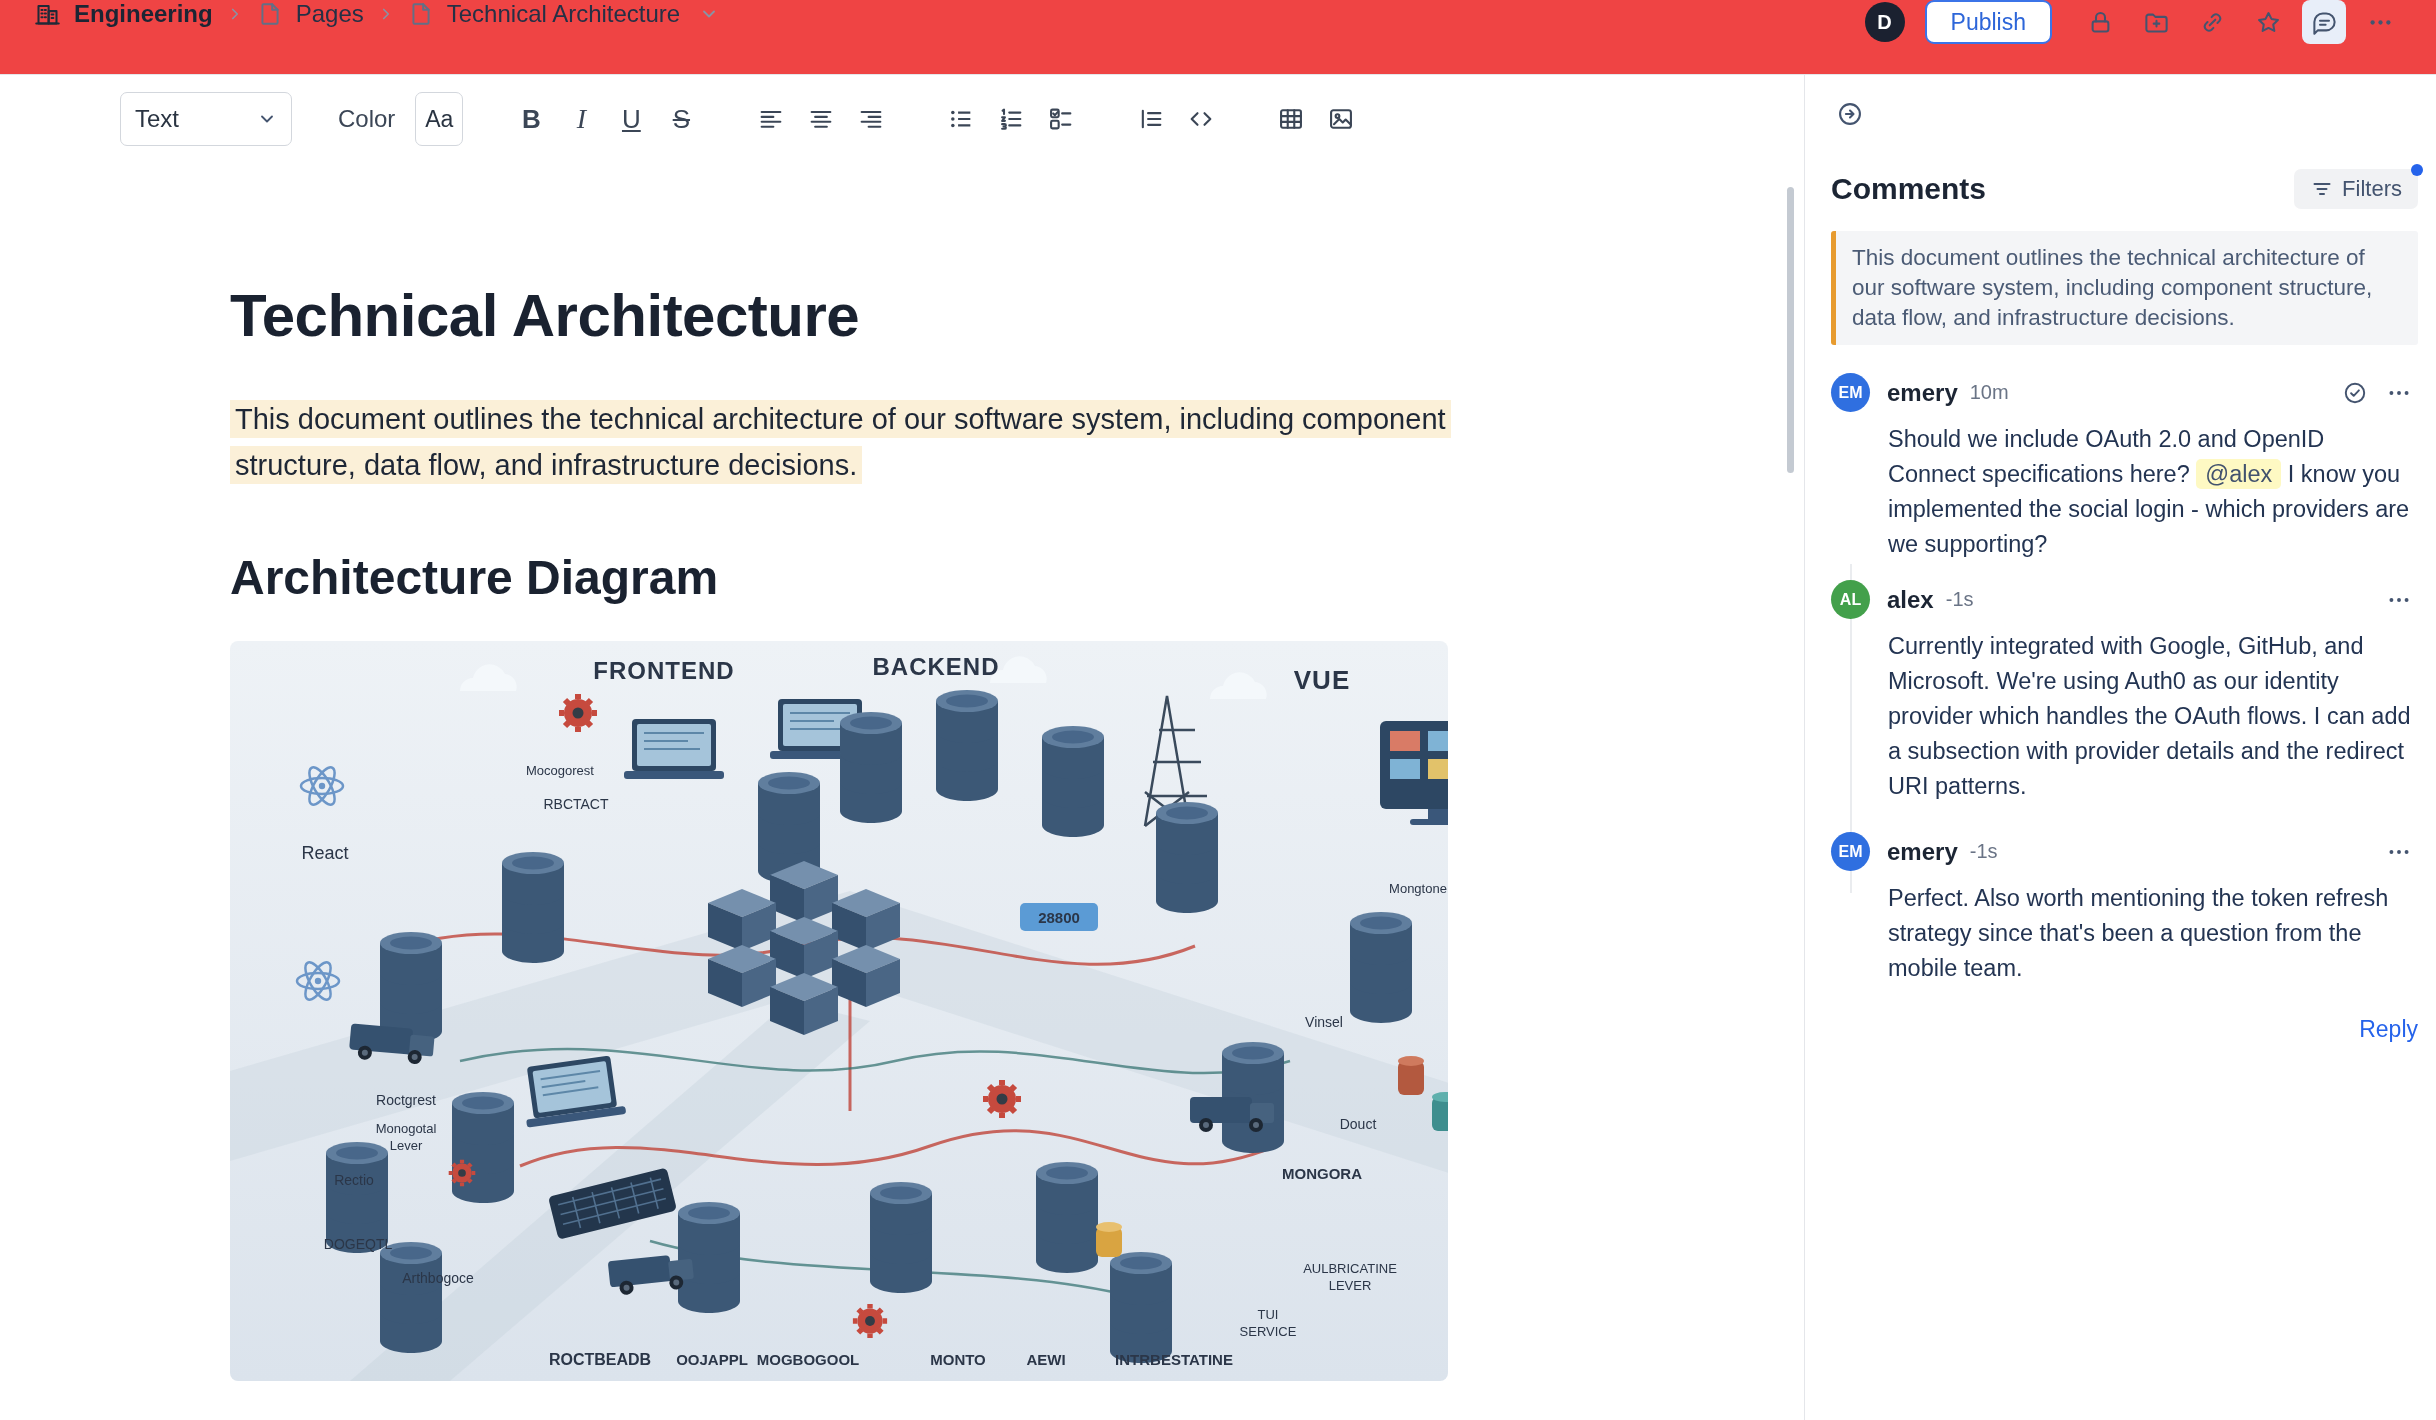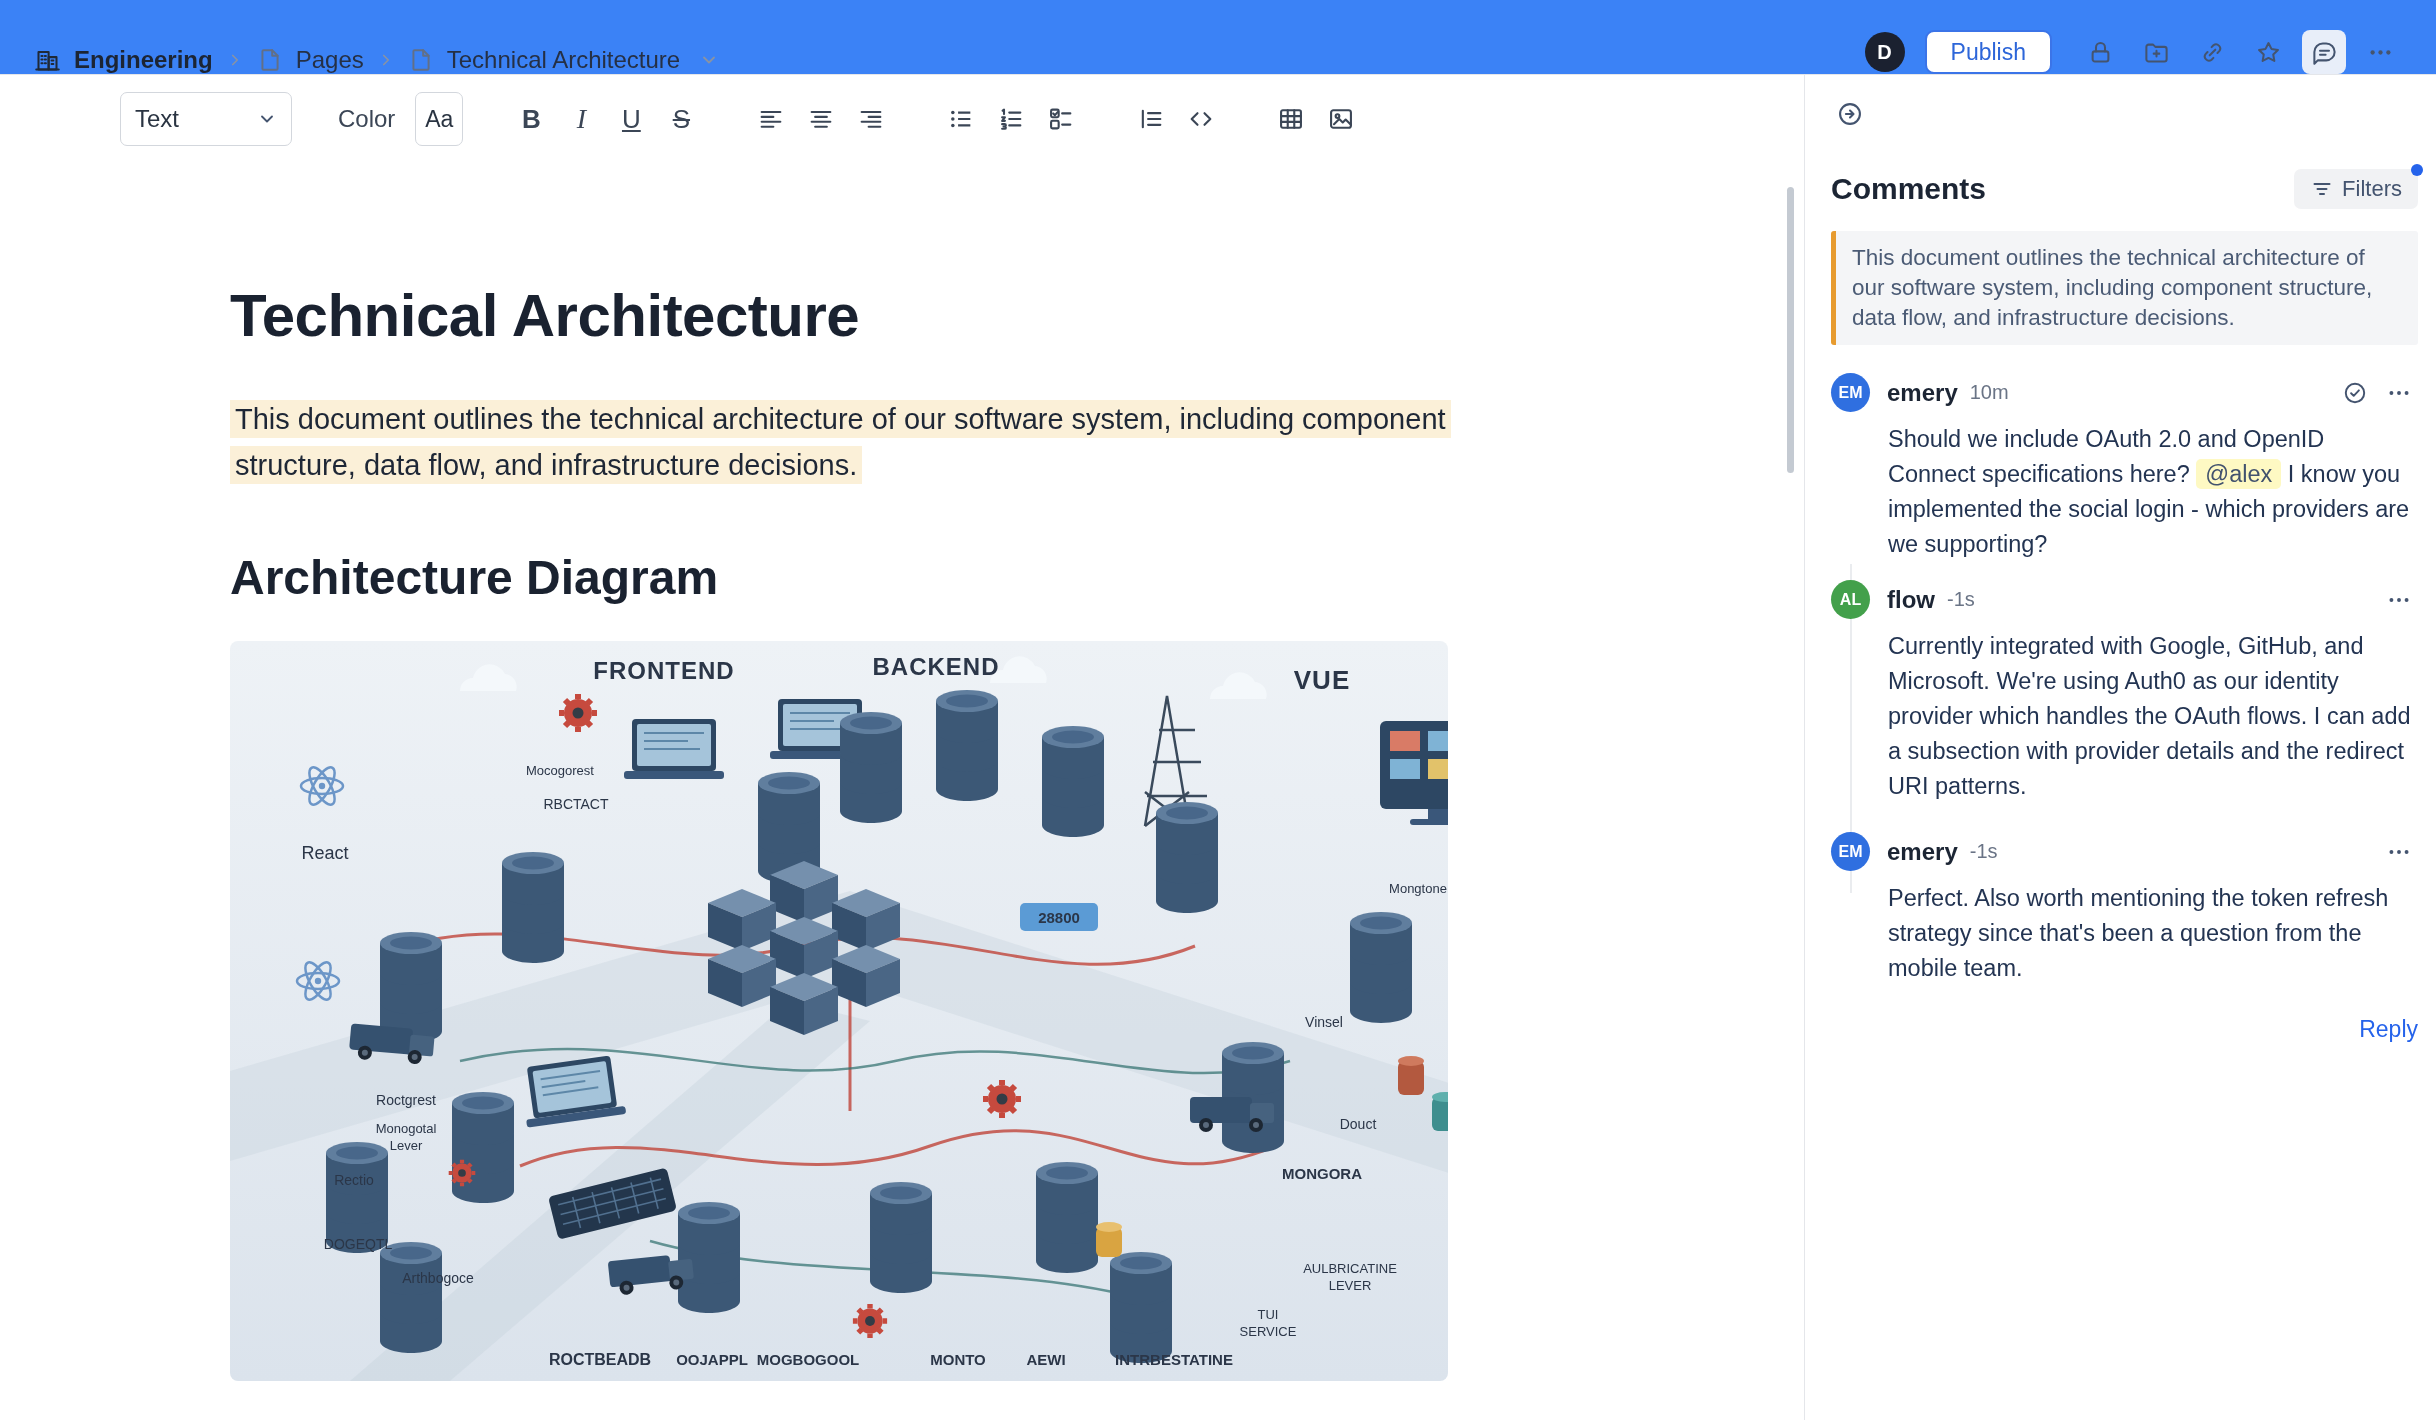--- a/index.html
+++ b/index.html
@@ -1,21 +1,21 @@
 <!DOCTYPE html>
 <html><head>
 <meta charset="utf-8">
 <style>
   html,body{margin:0;padding:0;overflow:hidden;background:#fff;}
   body{width:2436px;height:1420px;font-family:"Liberation Sans","DejaVu Sans",sans-serif;color:#1c2534;}
   .app{width:2436px;height:1420px;position:relative;}
 
   
-  .topbar{height:75px;display:flex;align-items:flex-end;justify-content:space-between;
-          padding:0 34px;border-bottom:1px solid #e4e6ea;box-sizing:border-box;background:#3b82f6;}
+  .topbar{height:75px;display:flex;align-items:flex-start;justify-content:space-between;
+          padding:0 34px;border-bottom:1px solid #e4e6ea;box-sizing:border-box;background:#ef4444;}
   .crumbs{display:flex;align-items:center;gap:13px;}
   .crumb{font-size:24px;color:#253045;text-decoration:none;cursor:pointer;}
   .crumb.strong{font-weight:700;color:#1c2534;}
   .crumb-sep svg{display:block;}
   .icn{display:inline-flex;align-items:center;justify-content:center;}
   .top-actions{display:flex;align-items:center;gap:12px;}
   .avatar-d{width:40px;height:40px;border-radius:50%;background:#1b2130;color:#fff;font-weight:700;
             font-size:20px;display:flex;align-items:center;justify-content:center;cursor:pointer;}
   .publish-btn{height:44px;padding:0 24px;margin:0 14px 0 8px;border:2px solid #3b74e8;border-radius:9px;
                background:#fff;color:#2d66d9;font-size:23px;font-weight:500;cursor:pointer;
@@ -526,21 +526,21 @@
         </div>
         <div class="c-body"><span>Should we include OAuth 2.0 and OpenID Connect specifications here? </span><span class="mention">@alex</span><span> I know you implemented the social login - which providers are we supporting?</span></div>
       </div>
 
 
       <div class="replies">
 
         <div class="comment" style="margin-top:18px;">
           <div class="c-head">
             <div class="c-avatar green">AL</div>
-            <span class="c-name">flow</span>
+            <span class="c-name">alex</span>
             <span class="c-time">-1s</span>
             <span class="c-head-actions">
               <button class="mini-btn">
                 <svg width="26" height="26" viewBox="0 0 24 24" fill="#44546f">
                     <circle cx="5" cy="12" r="1.8"></circle>
                     <circle cx="12" cy="12" r="1.8"></circle>
                     <circle cx="19" cy="12" r="1.8"></circle>
                   </svg>
               </button>
             </span>

